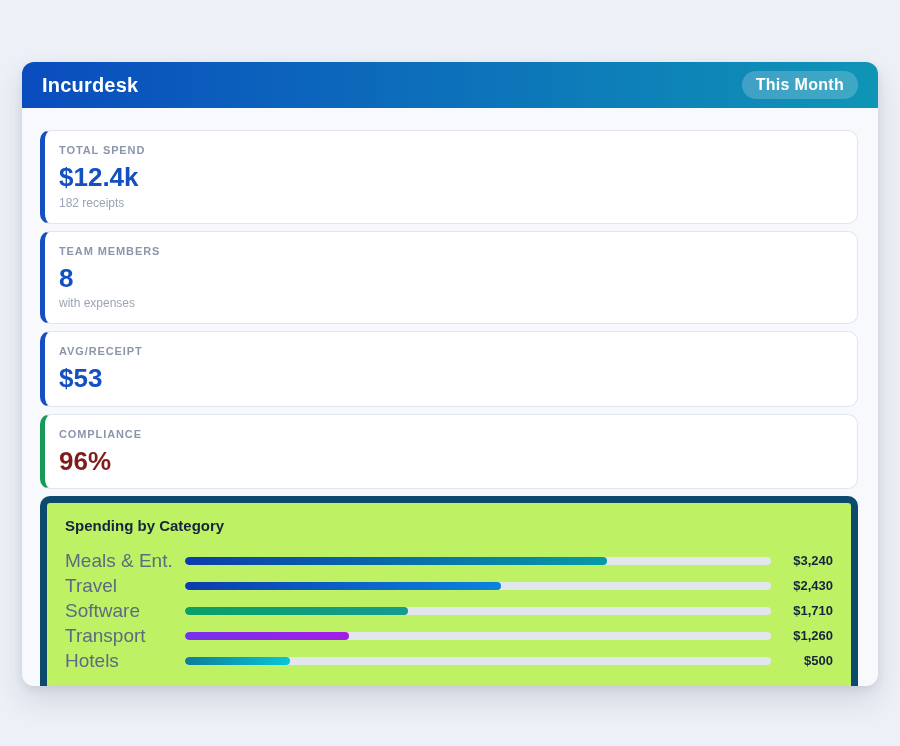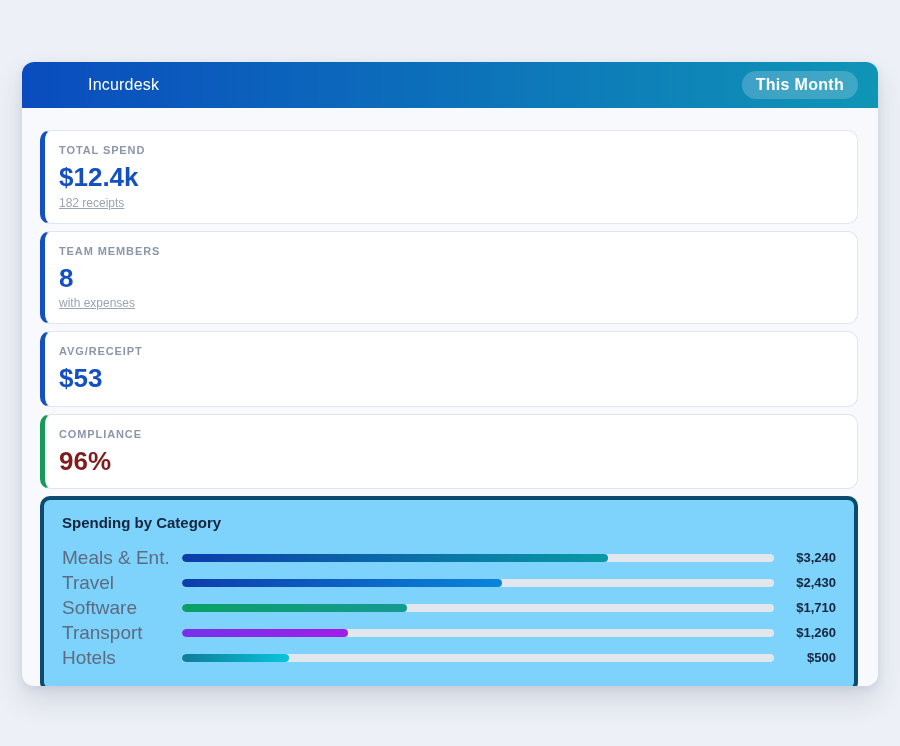--- a/index.html
+++ b/index.html
@@ -26,24 +26,23 @@
   .app-header {
     height: 46px;
     display: flex;
     align-items: center;
     justify-content: space-between;
     padding: 0 20px;
     box-sizing: border-box;
   }
   .app-title {
     color: #ffffff;
-    font-size: 16px;
-    font-weight: normal;
+    font-size: 20px;
+    font-weight: bold;
     letter-spacing: 0.2px;
-    margin-left: 46px;
   }
   .period-badge {
     background: rgba(255, 255, 255, 0.20);
     color: #ffffff;
     font-size: 16px;
     font-weight: bold;
     padding: 5px 14px;
     border-radius: 999px;
     border: none;
     cursor: pointer;
@@ -73,26 +72,25 @@
     font-size: 26px;
     font-weight: bold;
     margin-top: 7px;
     line-height: 1.1;
   }
   .stat-caption {
     font-size: 12px;
     color: #9aa4b4;
     margin-top: 4px;
     min-height: 2px;
-    text-decoration: underline;
   }
   .stat-caption:empty { display: none; }
   .chart-panel {
-    background: #7dd3fc;
-    border: 4px solid #0c4a6e;
+    background: #bef264;
+    border: 7px solid #0c4a6e;
     border-radius: 10px;
     padding: 14px 18px 18px 18px;
     box-sizing: border-box;
   }
   .chart-title {
     font-size: 15px;
     font-weight: bold;
     color: #16243d;
     margin-bottom: 14px;
   }

